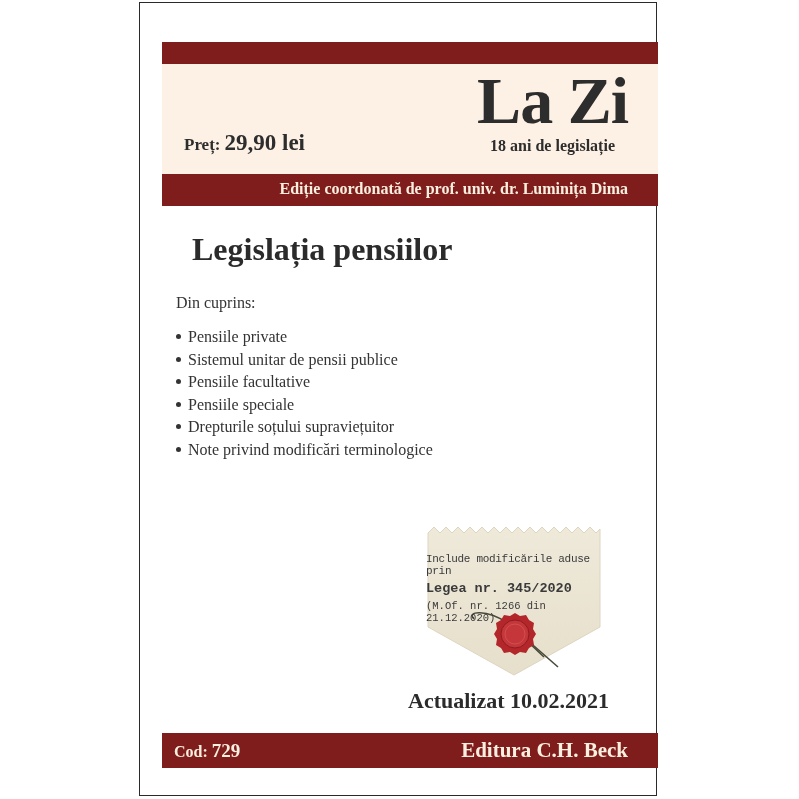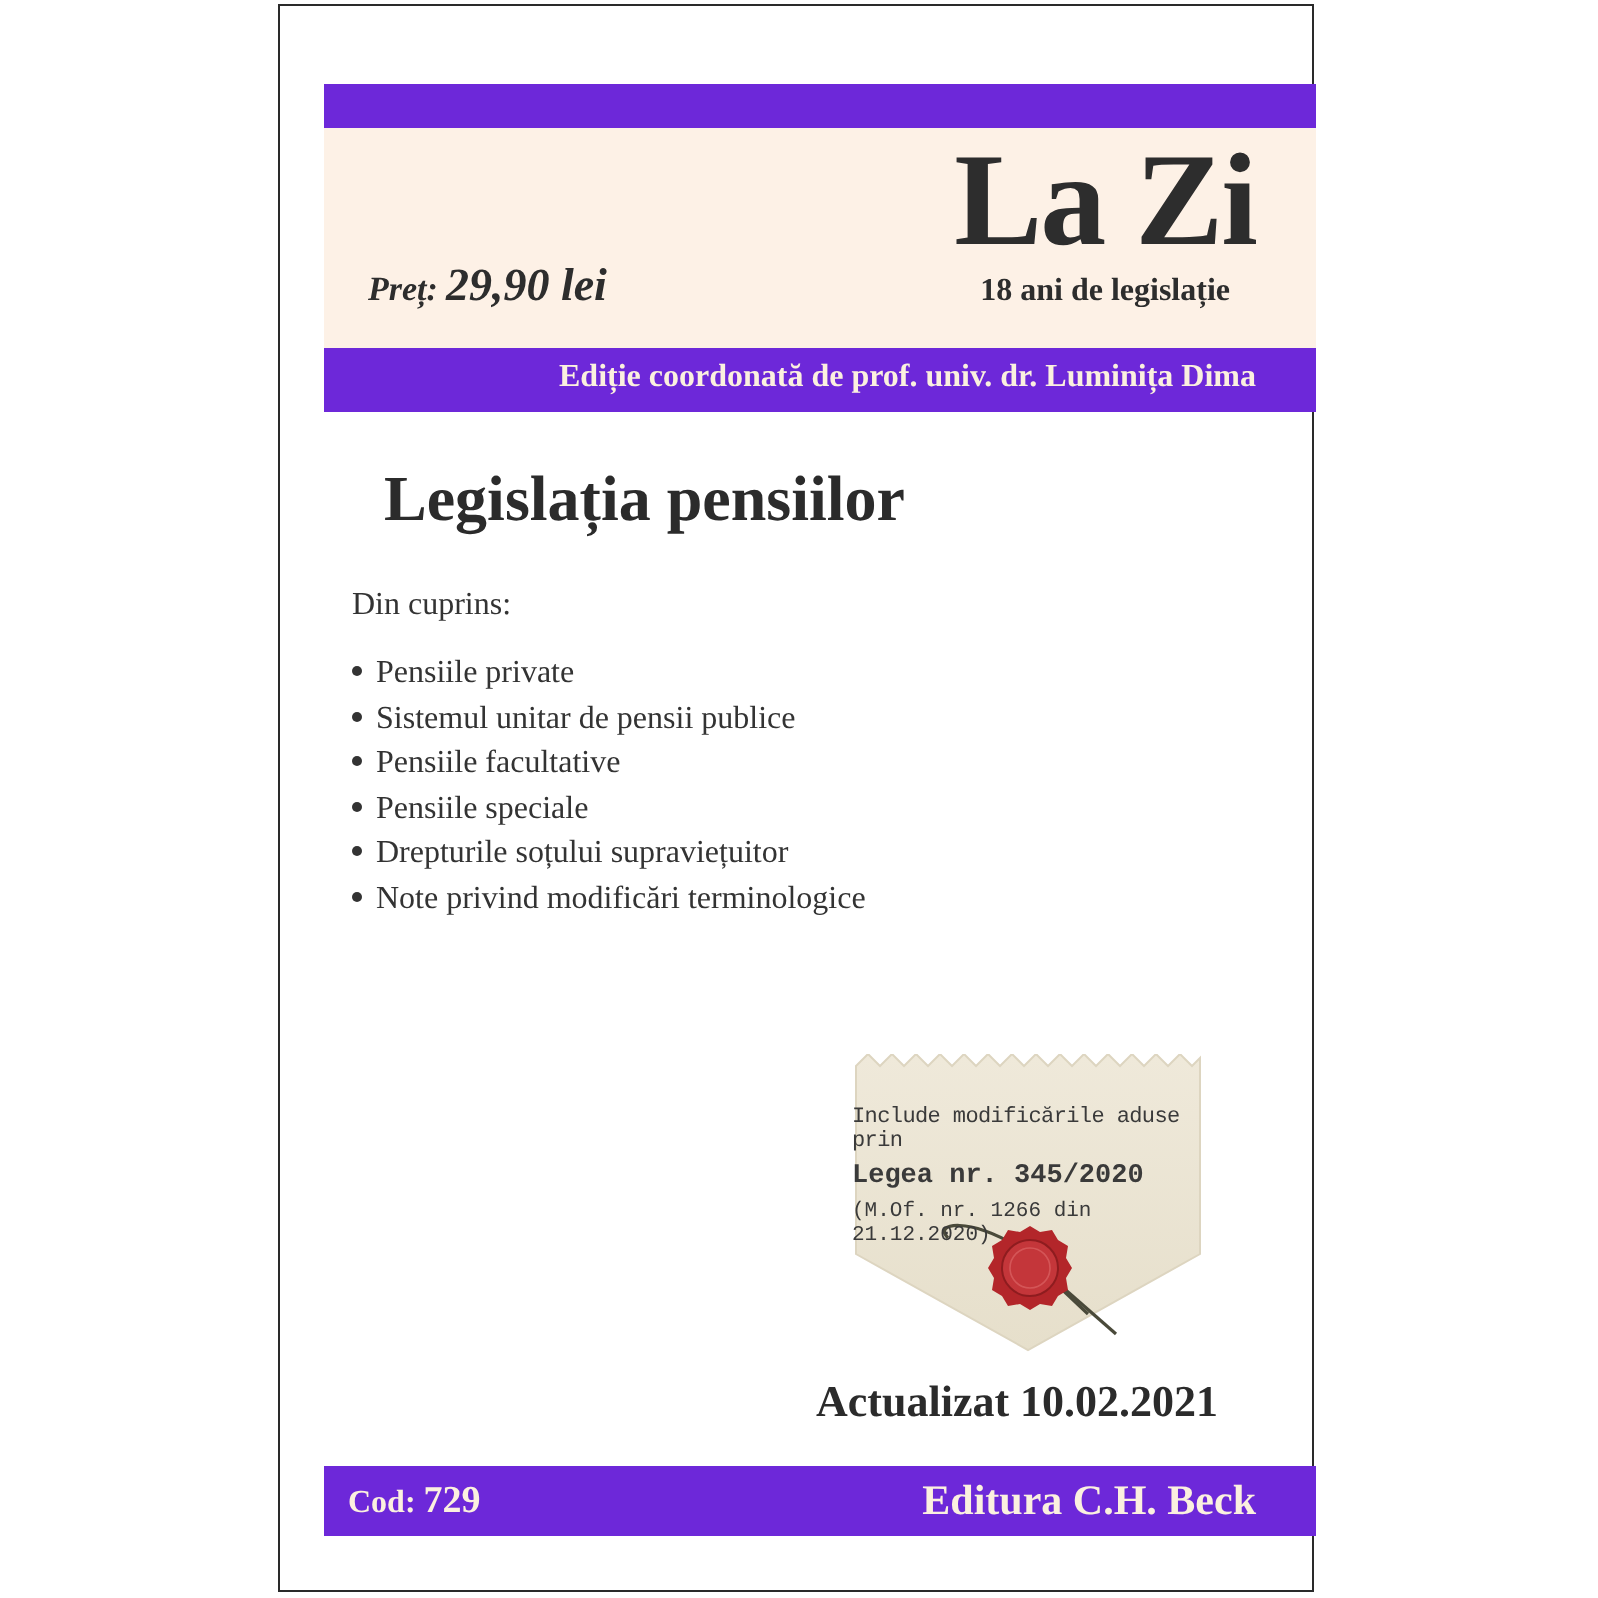--- a/index.html
+++ b/index.html
@@ -1,23 +1,23 @@
 <!DOCTYPE html>
 <html><head>
 <meta charset="utf-8">
 <style>
   html, body { margin:0; padding:0; background:#ffffff; }
   body { width:799px; height:799px; position:relative; overflow:hidden; font-family:"Liberation Serif", serif; }
   .cover { position:absolute; left:139px; top:2px; width:518px; height:794px; border:1.5px solid #2a2a2a; background:#ffffff; box-sizing:border-box; }
-  .bar { position:absolute; background:#6d28d9; }
+  .bar { position:absolute; background:#7f1d1d; }
   .bar-top { left:22px; top:39px; width:496px; height:22px; }
   .band { position:absolute; left:22px; top:61px; width:496px; height:110px; background:#fdf1e6; }
   .bar-editor { left:22px; top:171px; width:496px; height:32px; }
   .bar-bottom { left:22px; top:730px; width:496px; height:35px; }
-  .price { position:absolute; left:22px; bottom:18px; color:#2d2d2d; font-weight:bold; white-space:nowrap;font-style:italic; }
+  .price { position:absolute; left:22px; bottom:18px; color:#2d2d2d; font-weight:bold; white-space:nowrap; }
   .price .lbl { font-size:17px; }
   .price .val { font-size:23px; }
   .brand { position:absolute; right:30px; top:2px; text-align:center; color:#2d2d2d; font-weight:bold; }
   .brand .big { font-size:66px; line-height:70px; letter-spacing:-1px; }
   .brand .sub { font-size:16px; line-height:20px; }
   .editor-text { position:absolute; right:30px; top:6px; color:#fbf0df; font-weight:bold; font-size:16px; white-space:nowrap; }
   .title { position:absolute; left:52px; top:228px; font-size:32px; font-weight:bold; color:#2b2b2b; white-space:nowrap; }
   .intro { position:absolute; left:36px; top:291px; font-size:16px; color:#333; }
   .toc { position:absolute; left:34px; top:323px; margin:0; padding:0; list-style:none; }
   .toc li { font-size:16px; color:#333; line-height:22.5px; white-space:nowrap; }

